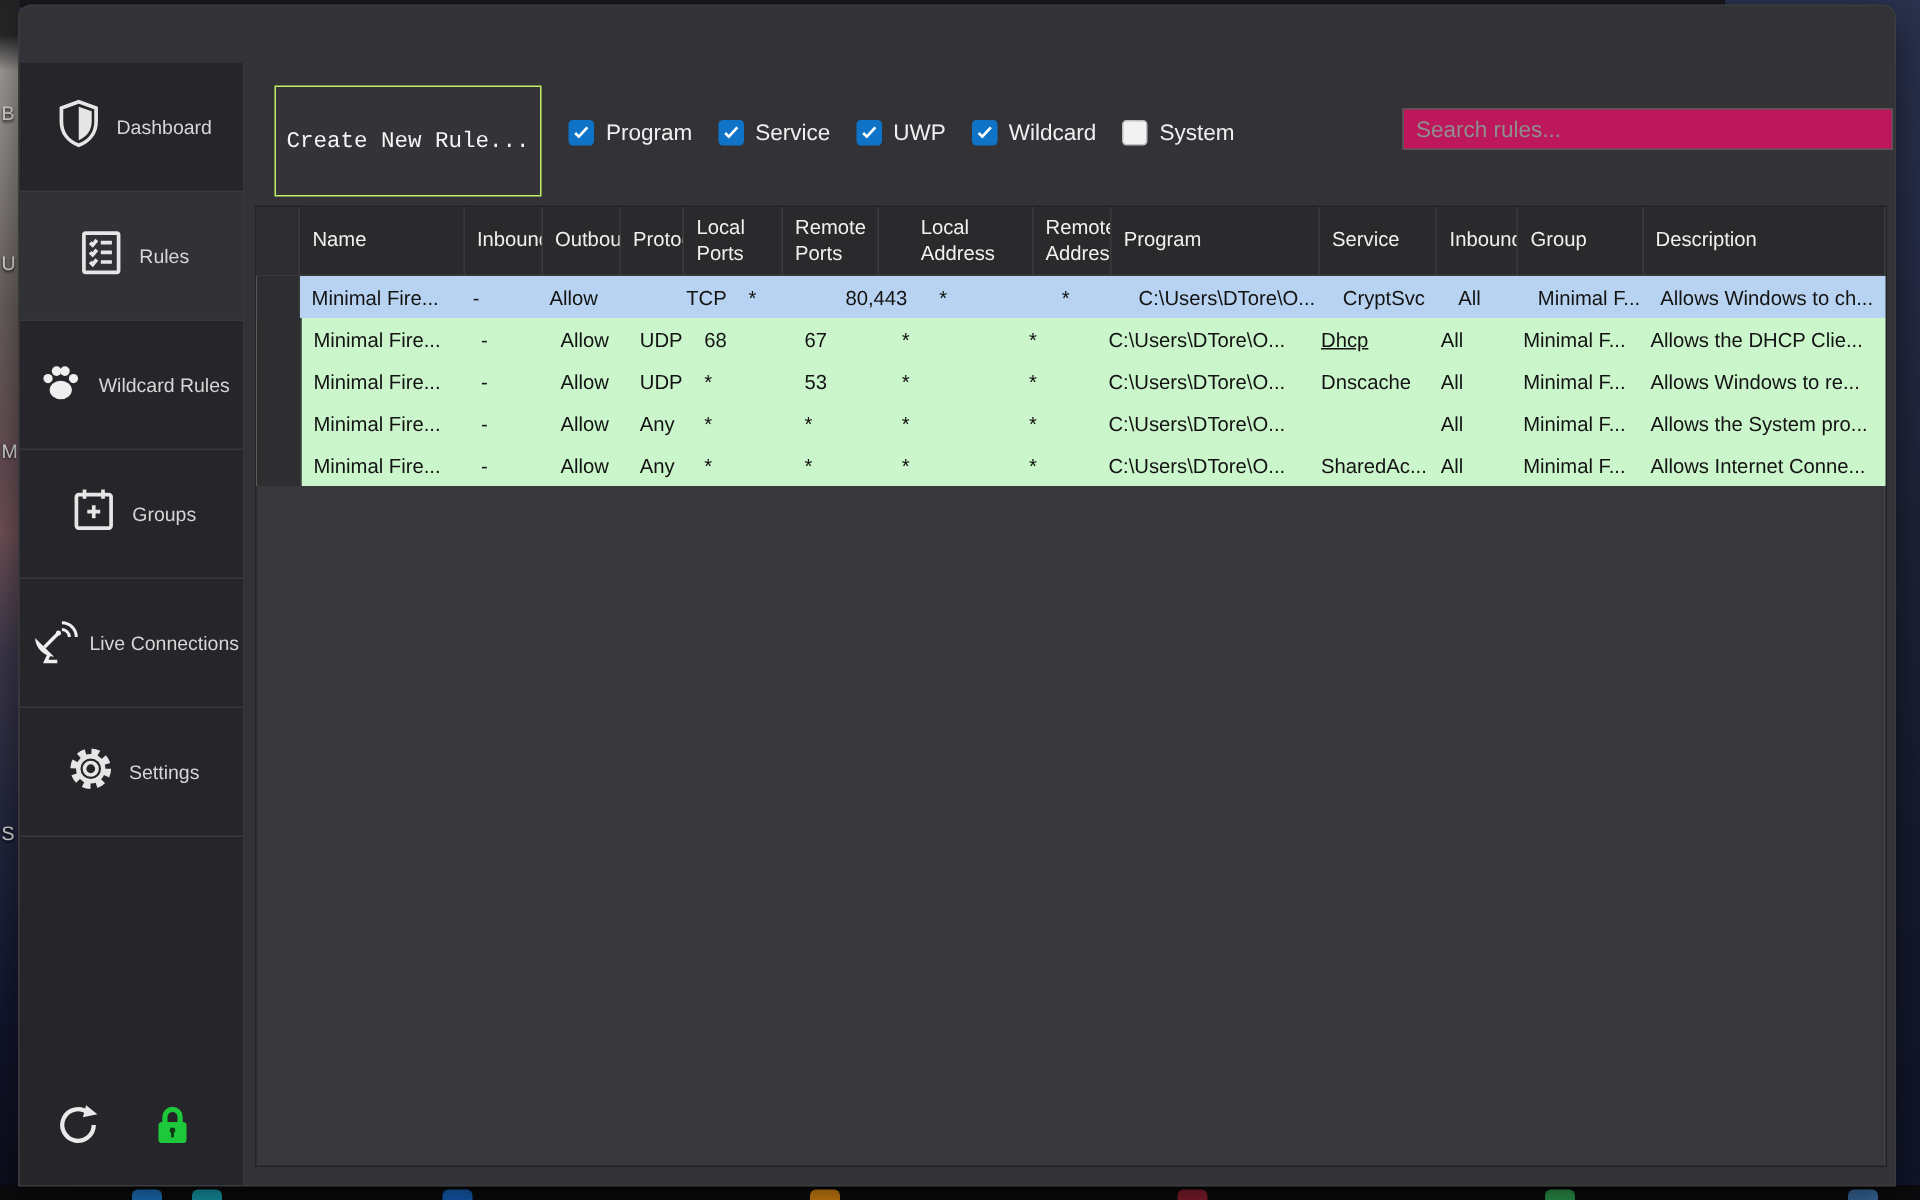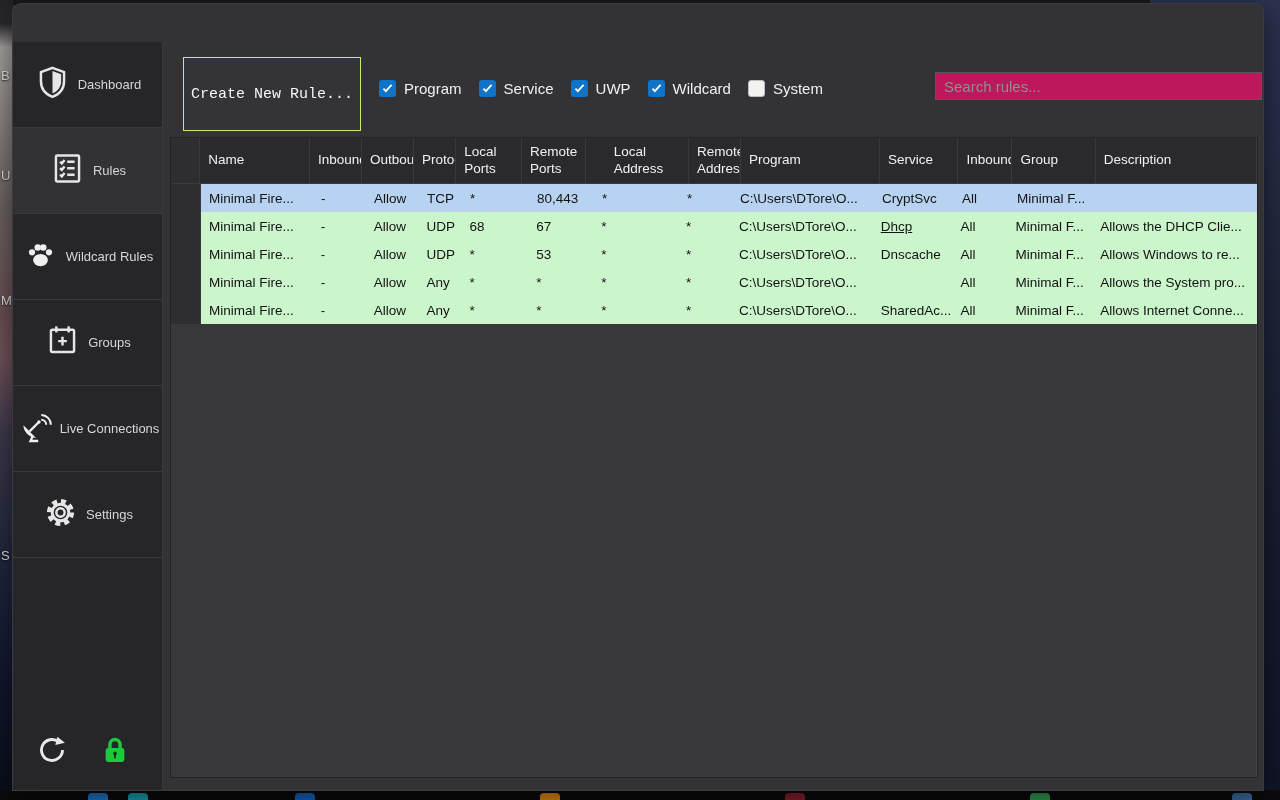--- a/index.html
+++ b/index.html
@@ -223,29 +223,30 @@
             <div class="th" style="width: 55px;">Inbound</div>
             <div class="th" style="width: 85px;">Group</div>
             <div class="th" style="width: 165px;">Description</div>
           </div>
         <div id="tbody">
             <div class="trow" style="background: rgb(184, 211, 241);">
               <div class="td sel" style="width: 30px;"></div>
               <div class="td" style="width: 112px;">Minimal Fire...</div>
               <div class="td" style="width: 53px;">-</div>
               <div class="td" style="width: 53px;">Allow</div>
-              <div class="td" style="width: 43px;">TCP</div>
+              <div class="td" style="width: 43px; margin-left: 40px;">TCP</div>
               <div class="td" style="width: 67px;">*</div>
               <div class="td" style="width: 65px;">80,443</div>
               <div class="td" style="width: 85px;">*</div>
               <div class="td" style="width: 53px;">*</div>
               <div class="td" style="width: 142px;">C:\Users\DTore\O...</div>
               <div class="td" style="width: 80px;">CryptSvc</div>
               <div class="td" style="width: 55px;">All</div>
               <div class="td" style="width: 85px;">Minimal F...</div>
+              <div class="td" style="width: 165px;">Allows Windows to ch...</div>
             </div>
             <div class="trow" style="background: rgb(203, 245, 203);">
               <div class="td sel" style="width: 30px;"></div>
               <div class="td" style="width: 112px;">Minimal Fire...</div>
               <div class="td" style="width: 53px;">-</div>
               <div class="td" style="width: 53px;">Allow</div>
               <div class="td" style="width: 43px;">UDP</div>
               <div class="td" style="width: 67px;">68</div>
               <div class="td" style="width: 65px;">67</div>
               <div class="td" style="width: 85px;">*</div>

